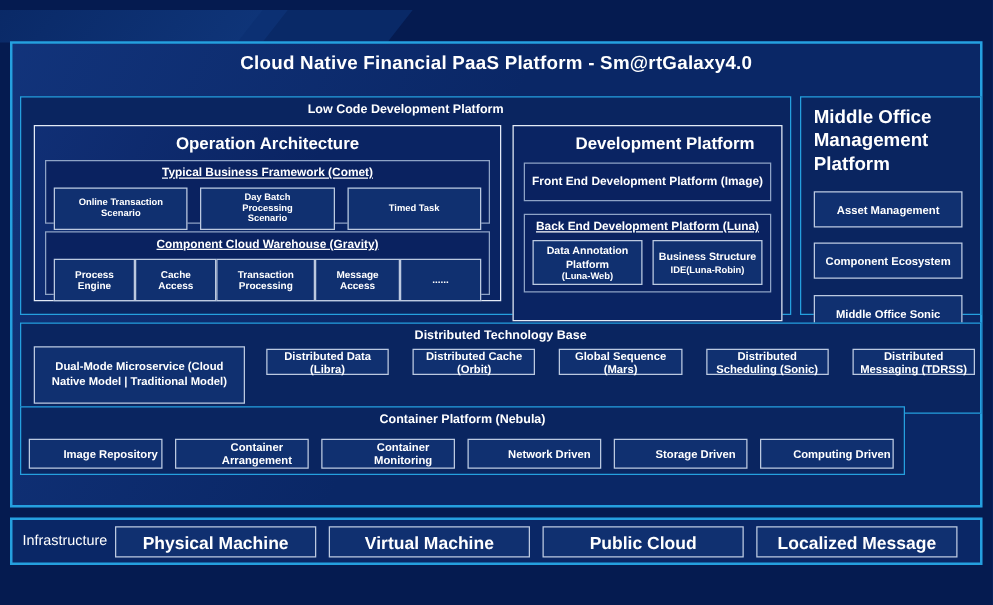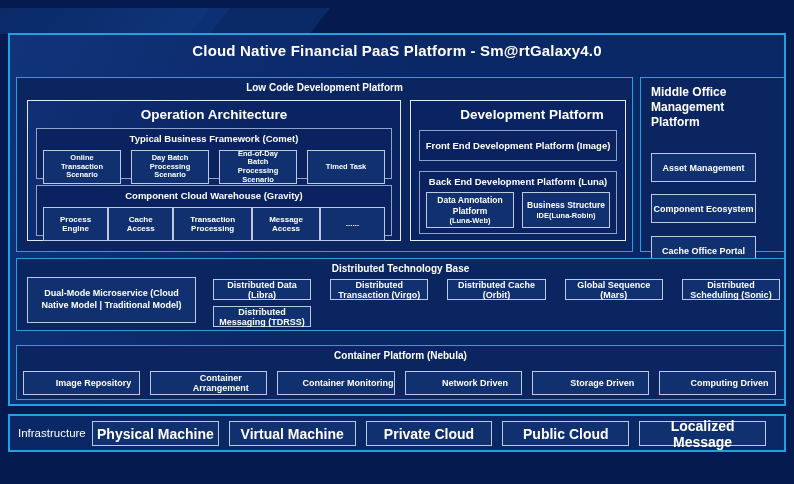--- a/index.html
+++ b/index.html
@@ -32,38 +32,38 @@
   .page-title{
     position:absolute;left:0;top:7px;width:100%;
     text-align:center;font-size:15px;font-weight:bold;letter-spacing:.2px;
   }
   .section{
     position:absolute;border:1.5px solid var(--cyan);background:var(--section-fill);
   }
   .sec-label{width:100%;text-align:center;font-size:10px;font-weight:bold;padding-top:4px;}
   .lowcode{left:6px;top:42px;width:617px;height:175px;}
   .middle-office{left:630px;top:42px;width:145px;height:175px;}
-  .mo-label{font-size:12px;font-weight:bold;line-height:1.25;padding:7px 0 0 10px;width:130px;}
+  .mo-label{font-size:15px;font-weight:bold;line-height:1.25;padding:7px 0 0 10px;width:130px;}
   .mo-item{
-    position:absolute;left:10px;width:105px;height:29px;
+    position:absolute;left:10px;width:119px;height:29px;
     border:1px solid var(--border-item);background:var(--item-fill);
     display:flex;align-items:center;justify-content:center;
     font-size:9px;font-weight:bold;text-align:center;
   }
   .panel{
     position:absolute;border:1px solid var(--border-light);background:var(--panel-fill);
   }
   .op-arch{left:10px;top:22px;width:374px;height:141px;
     background:linear-gradient(115deg,rgba(35,80,170,.25),rgba(35,80,170,0) 55%),var(--panel-fill);}
-  .dev-plat{left:393px;top:22px;width:216px;height:141px;padding-left:28px;}
+  .dev-plat{left:393px;top:22px;width:216px;height:157px;padding-left:28px;}
   .panel-title{width:100%;text-align:center;font-weight:bold;font-size:13.5px;padding-top:6px;}
   .sub-box{
     position:absolute;border:1px solid var(--border-gray);background:#0a2260;
   }
-  .sub-label{width:100%;text-align:center;font-size:9.5px;font-weight:bold;padding-top:4px;}
+  .sub-label{width:100%;text-align:center;font-size:9.5px;font-weight:bold;padding-top:4px;text-decoration:underline;}
   .tbf{left:8px;top:27px;width:356px;height:51px;}
   .ccw{left:8px;top:84px;width:356px;height:51px;}
   .item-row{position:absolute;left:6px;right:6px;top:21px;display:flex;gap:10px;}
   .ccw .item-row{gap:0;}
   .item{
     flex:1;height:23px;border:1px solid var(--border-item);background:var(--item-fill);
     display:flex;align-items:center;justify-content:center;text-align:center;
     font-size:7.5px;font-weight:bold;line-height:1.15;padding:16px;
   }
   .ccw .item{font-size:8px;}
@@ -90,21 +90,21 @@
   }
   .dist-grid{
     position:absolute;left:196px;top:20px;width:567px;
     display:grid;grid-template-columns:1fr 1fr 1fr 1fr 1fr;gap:6px 19px;
   }
   .dist-item{
     height:21px;border:1px solid var(--border-item);background:var(--item-fill);
     display:flex;align-items:center;justify-content:center;
     font-size:9px;font-weight:bold;text-align:center;
   }
-  .container-plat{left:6px;top:310px;width:769px;height:55px;}
+  .container-plat{left:6px;top:290px;width:708px;height:55px;}
   .cp-row{position:absolute;left:6px;right:8px;top:25px;display:flex;gap:10px;}
   .cp-item{
     flex:1;height:24px;border:1px solid var(--border-item);background:var(--item-fill);
     display:flex;align-items:center;justify-content:center;
     font-size:9px;font-weight:bold;text-align:center;padding-left:24px;
   }
   .infra{
     position:absolute;left:8px;top:414px;width:778px;height:38px;
     border:2px solid var(--cyan);background:var(--frame-fill);
   }
@@ -132,21 +132,20 @@
     <div class="sec-label">Low Code Development Platform</div>
 
     <div class="panel op-arch">
       <div class="panel-title">Operation Architecture</div>
 
       <div class="sub-box tbf">
         <div class="sub-label">Typical Business Framework (Comet)</div>
         <div class="item-row">
           <div class="item">Online Transaction Scenario</div>
           <div class="item">Day Batch Processing Scenario</div>
-          <div class="item">End-of-Day Batch Processing Scenario</div>
           <div class="item">Timed Task</div>
         </div>
       </div>
 
       <div class="sub-box ccw">
         <div class="sub-label">Component Cloud Warehouse (Gravity)</div>
         <div class="item-row">
           <div class="item">Process Engine</div>
           <div class="item">Cache Access</div>
           <div class="item">Transaction Processing</div>
@@ -172,29 +171,28 @@
           </div>
         </div>
       </div>
     </div>
   </div>
 
   <div class="section middle-office">
     <div class="mo-label">Middle Office Management Platform</div>
     <div class="mo-item" style="top:75px">Asset Management</div>
     <div class="mo-item" style="top:116px">Component Ecosystem</div>
-    <div class="mo-item" style="top:158px">Cache Office Portal</div>
+    <div class="mo-item" style="top:158px">Middle Office Sonic</div>
   </div>
 
   <div class="section distributed">
     <div class="sec-label">Distributed Technology Base</div>
     <div class="dual-mode">Dual-Mode Microservice (Cloud Native Model | Traditional Model)</div>
     <div class="dist-grid">
       <div class="dist-item">Distributed Data (Libra)</div>
-      <div class="dist-item">Distributed Transaction (Virgo)</div>
       <div class="dist-item">Distributed Cache (Orbit)</div>
       <div class="dist-item">Global Sequence (Mars)</div>
       <div class="dist-item">Distributed Scheduling (Sonic)</div>
       <div class="dist-item">Distributed Messaging (TDRSS)</div>
     </div>
   </div>
 
   <div class="section container-plat">
     <div class="sec-label">Container Platform (Nebula)</div>
     <div class="cp-row">
@@ -206,17 +204,16 @@
       <div class="cp-item">Computing Driven</div>
     </div>
   </div>
 </div>
 
 <div class="infra">
   <div class="infra-label">Infrastructure</div>
   <div class="infra-row">
     <div class="infra-item">Physical Machine</div>
     <div class="infra-item">Virtual Machine</div>
-    <div class="infra-item">Private Cloud</div>
     <div class="infra-item">Public Cloud</div>
     <div class="infra-item">Localized Message</div>
   </div>
 </div>
 
 </body></html>

